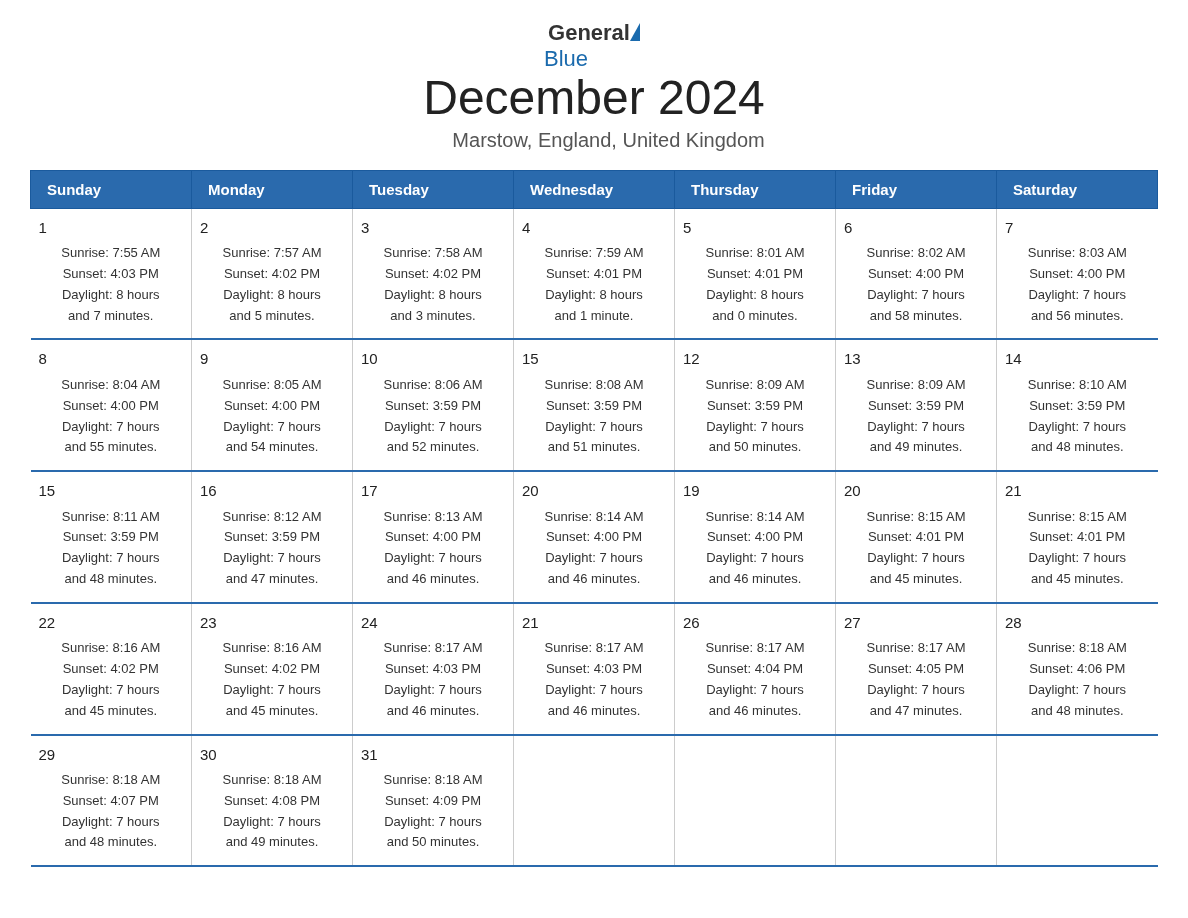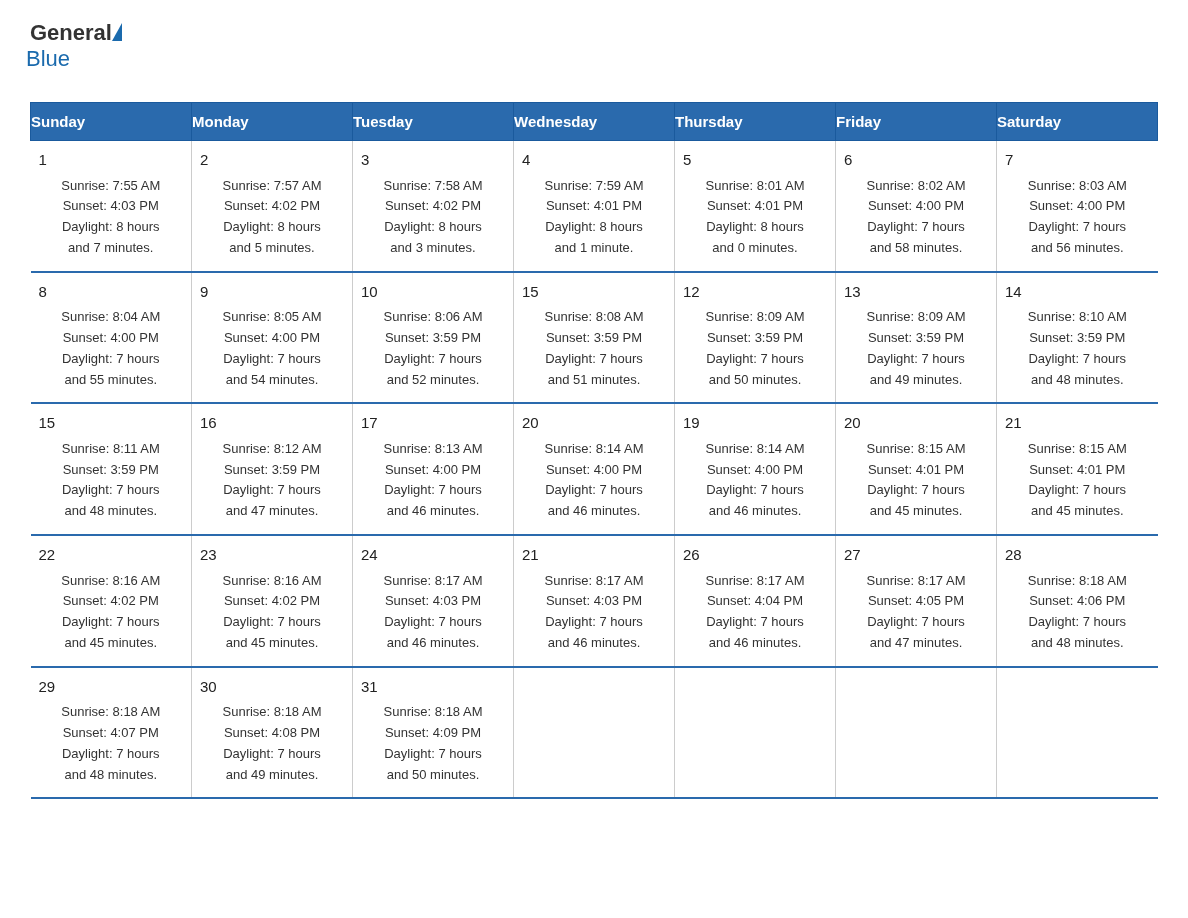--- a/index.html
+++ b/index.html
@@ -7,21 +7,22 @@
       font-family: Arial, sans-serif;
       background: #ffffff;
       width: 1188px;
       min-height: 918px;
       padding: 20px 30px;
     }
     .header-section {
       display: flex;
       justify-content: space-between;
       align-items: center;
-      margin-bottom: 30px;
+      margin-bottom: 18px;
+      flex-direction: column;
     }
     .logo-text-general {
       font-size: 22px;
       font-weight: bold;
       color: #333;
     }
     .logo-triangle {
       width: 0;
       height: 0;
       border-left: 10px solid transparent;
@@ -62,21 +63,21 @@
       border-collapse: collapse;
       table-layout: fixed;
     }
     thead tr {
       background-color: #2a6aad;
     }
     thead th {
       color: #ffffff;
       font-size: 15px;
       font-weight: bold;
-      padding: 10px 0;
+      padding: 10px 16px;
       text-align: left;
       border: 1px solid #1a5a9d;
     }
     tbody tr {
       border-bottom: 2px solid #2a6aad;
     }
     tbody td {
       vertical-align: top;
       padding: 8px 8px 12px 8px;
       font-size: 13px;
@@ -108,20 +109,24 @@
 </head>
 <body>
 
 <div class="header-section">
   <div class="logo-wrapper">
     <div class="logo-top-row">
       <span class="logo-text-general">General</span>
       <div class="logo-triangle"></div>
     </div>
     <span class="logo-blue">Blue</span>
+  </div>
+  <div class="title-section">
+    <div class="month-title">December 2024</div>
+    <div class="location-title">Marstow, England, United Kingdom</div>
   </div>
 </div>
 
 <table>
   <thead>
     <tr>
     <th>Sunday</th>
         <th>Monday</th>
         <th>Tuesday</th>
         <th>Wednesday</th>

